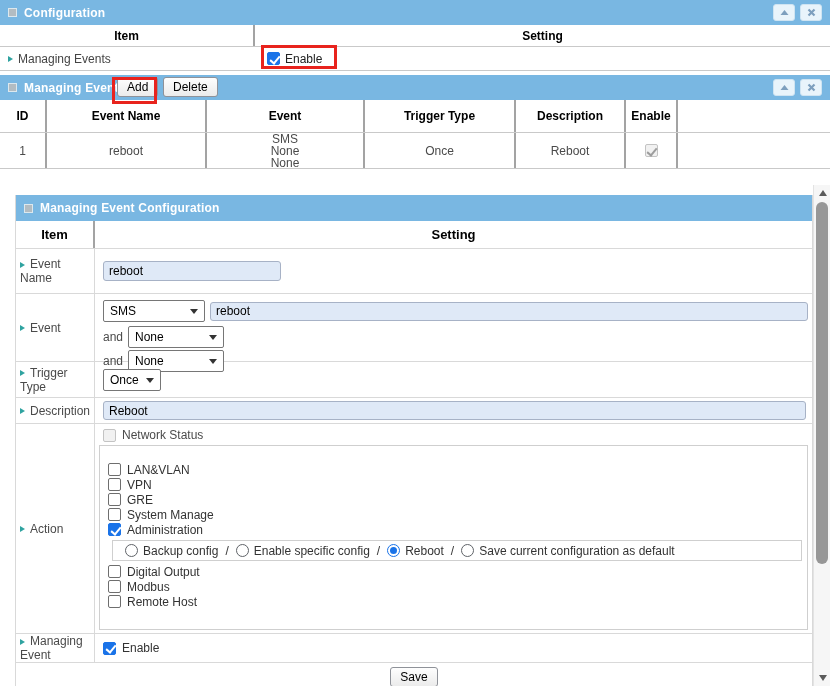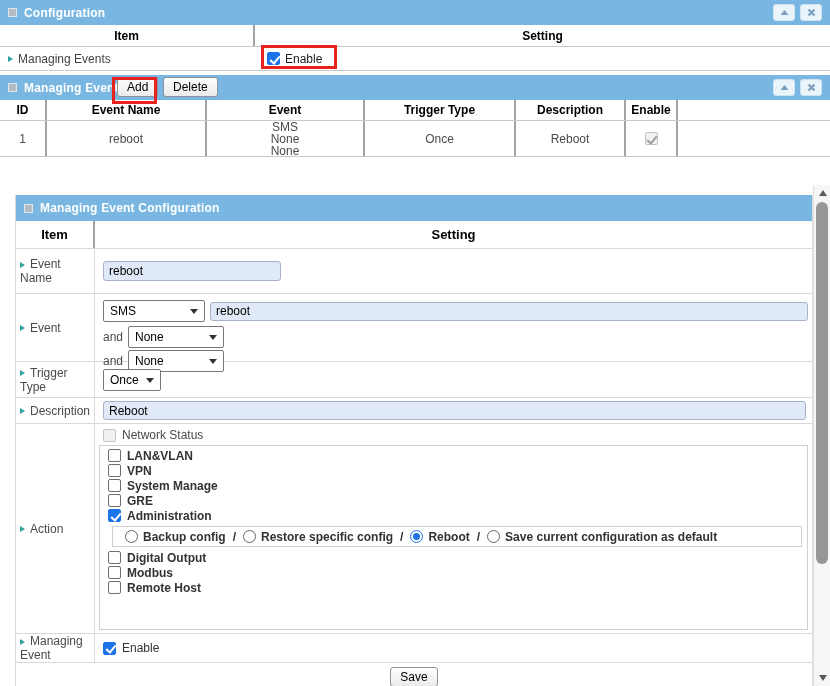--- a/index.html
+++ b/index.html
@@ -47,21 +47,21 @@
   .p1 .thead { height:22px; }
   .p1 .c-item { width:255px; }
   .p1 .c-set { flex:1; }
   .p1 .trow { position:relative; height:24px; border-bottom:1px solid #c9c9c9; display:flex; align-items:center; padding-left:8px; }
   .p1-enable { position:absolute; left:267px; top:0; height:100%; display:flex; align-items:center; gap:5px; color:#222; }
   
   .p2 { position:absolute; left:0; top:75px; width:830px; }
   .p2 .bar-title { margin-right:0; }
   .p2-add { position:absolute; left:117px; top:2px; }
   .p2-del { position:absolute; left:163px; top:2px; }
-  .p2 .thead { height:21px; }
+  .p2 .thead { height:33px; }
   .p2 .trow { display:flex; height:36px; border-bottom:1px solid #c9c9c9; color:#4a4a4a; }
   .p2 .td { display:flex; align-items:center; justify-content:center; height:100%; }
   .w0{width:47px} .w1{width:160px} .w2{width:158px} .w3{width:151px} .w4{width:110px} .w5{width:52px} .w6{width:152px}
   .ev-lines { text-align:center; line-height:12px; }
   .td-actions { justify-content:flex-start !important; padding-left:9px; gap:7px; }
   
   .scrollwrap { position:absolute; left:0; top:185px; width:830px; height:501px; background:#fff; }
   .p3 { position:absolute; left:15px; top:10px; width:798px; border-left:1px solid #d9d9d9; border-right:1px solid #d9d9d9; }
   .p3 .bar { height:26px; }
   .p3 .thead { height:28px; font-size:13px; border-bottom:1px solid #d9d9d9; }
@@ -70,21 +70,21 @@
   .p3 .row { display:flex; border-bottom:1px solid #d9d9d9; }
   .p3 .lbl { width:79px; border-right:1px solid #d9d9d9; display:flex; align-items:center; padding:2px 2px 2px 4px; color:#4a4a4a; line-height:14px; }
   .p3 .set { flex:1; position:relative; }
   .r-evname { height:45px; } .r-event { height:68px; } .r-trig { height:36px; } .r-desc { height:26px; }
   .r-action { height:210px; } .r-mng { height:29px; }
   .pad { display:flex; align-items:center; padding-left:8px; height:100%; }
   .ev-line { position:absolute; left:8px; display:flex; align-items:center; gap:5px; color:#4a4a4a; }
   .w-sms { width:102px; } .w-none { width:96px; } .w-once { width:58px; }
   .inp-name { width:178px; } .inp-ev { width:598px; height:19px; } .inp-desc { width:703px; height:19px; }
   .ns-row { display:flex; align-items:center; gap:6px; padding:4px 0 0 8px; color:#4a4a4a; }
-  .group-box { position:absolute; left:4px; right:4px; top:21px; bottom:3px; border:1px solid #cfcfcf; padding:2px 0 0 4px;font-weight:bold; }
+  .group-box { position:absolute; left:4px; right:4px; top:21px; bottom:3px; border:1px solid #cfcfcf; padding:16px 0 0 4px; }
   .ckrow { display:flex; align-items:center; gap:6px; height:15px; padding-left:4px; color:#333; }
   .radio-box { margin:3px 5px 3px 8px; height:21px; border:1px solid #cfcfcf; display:flex; align-items:center; gap:5px; padding-left:12px; color:#333; }
   .rsep { margin:0 2px; }
   .mng-set { display:flex; align-items:center; gap:6px; padding-left:8px; height:100%; color:#333; }
   .save-row { height:28px; display:flex; justify-content:center; padding-top:4px; }
   
   .redbox { position:absolute; border:3px solid #e8231d; z-index:6; pointer-events:none; }
   .rb1 { left:261px; top:45px; width:76px; height:24px; }
   .rb2 { left:112px; top:77px; width:45px; height:27px; }
   
@@ -259,36 +259,36 @@
             <div class="ckrow">
                 <span class="cb"></span>
                 <span>LAN&amp;VLAN</span>
               </div>
             <div class="ckrow">
                 <span class="cb"></span>
                 <span>VPN</span>
               </div>
             <div class="ckrow">
                 <span class="cb"></span>
+                <span>GRE</span>
+              </div>
+            <div class="ckrow">
+                <span class="cb"></span>
                 <span>System Manage</span>
-              </div>
-            <div class="ckrow">
-                <span class="cb"></span>
-                <span>GRE</span>
               </div>
             <div class="ckrow">
                 <span class="cb checked"></span>
                 <span>Administration</span>
               </div>
             <div class="radio-box">
               <span class="radio"></span>
                 <span>Backup config</span>
               <span class="rsep">/</span>
               <span class="radio"></span>
-                <span>Restore specific config</span>
+                <span>Enable specific config</span>
               <span class="rsep">/</span>
               <span class="radio selected"></span>
                 <span>Reboot</span>
               <span class="rsep">/</span>
               <span class="radio"></span>
                 <span>Save current configuration as default</span>
             </div>
             <div class="ckrow">
                 <span class="cb"></span>
                 <span>Digital Output</span>

